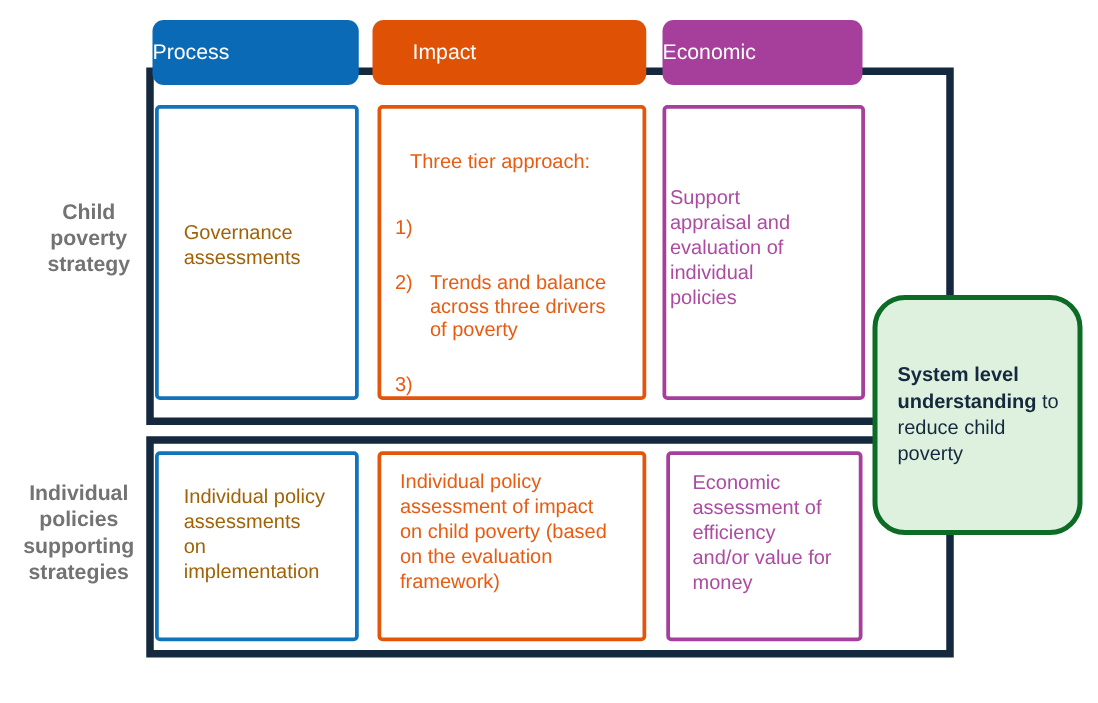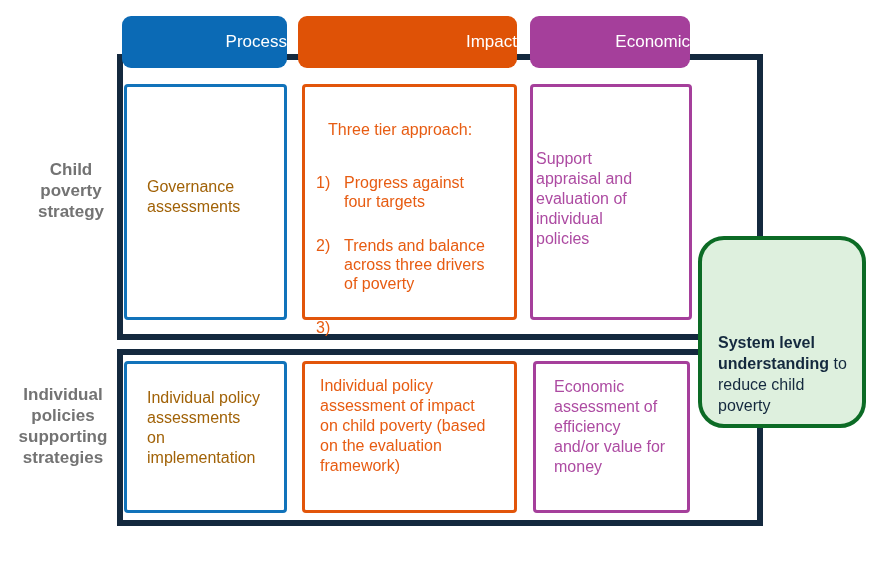--- a/index.html
+++ b/index.html
@@ -9,21 +9,21 @@
   }
   .frame {
     position:absolute; box-sizing:border-box;
     border:6px solid #14293e; background:transparent; z-index:1;
   }
   #frame1 { left:117px; top:54px;  width:646px; height:286px; }
   #frame2 { left:117px; top:349px; width:646px; height:177px; }
 
   .hdr {
     position:absolute; top:16px; height:52px; border-radius:9px;
-    color:#ffffff; display:flex; align-items:center; justify-content:flex-end;
+    color:#ffffff; display:flex; align-items:center; justify-content:flex-start;
     font-size:17px; z-index:3; box-sizing:border-box;
   }
   #hdr-process  { left:122px; width:165px; background:#0b6ab5; }
   #hdr-impact   { left:298px; width:219px; background:#df5206;padding-left:32px; }
   #hdr-economic { left:530px; width:160px; background:#a53f9b; }
 
   .row-label {
     position:absolute; font-weight:bold; color:#737373; font-size:17px;
     line-height:21px; text-align:center; white-space:pre-line; z-index:2;
   }
@@ -49,21 +49,21 @@
   #cell-e2 { left:533px; width:157px; padding:0 6px 20px 18px; }
 
   .tier-title { margin:0 0 8px 12px; white-space:pre-line; }
   .tier-item  { display:flex; margin-top:5px; line-height:19px; }
   .tier-item .num { flex:0 0 28px; }
   .tier-item .txt { flex:1; white-space:pre-line; }
 
   .outcome {
     position:absolute; left:698px; top:236px; width:168px; height:192px;
     background:#def0de; border:4px solid #0c6b25; border-radius:26px;
-    z-index:4; box-sizing:border-box; display:flex; align-items:flex-end;
+    z-index:4; box-sizing:border-box; display:flex; align-items:center;
     padding:8px 12px 8px 16px; color:#14293e; font-size:16px; line-height:21px;
   }
   .outcome .bold { font-weight:bold; }
 </style>
 </head>
 <body>
 
 <div class="canvas">
 
   <div class="frame" id="frame1"></div>
@@ -89,22 +89,20 @@
 
   <div class="cell blue r1 vcenter" id="cell-p1">
     <div>Governance
 assessments</div>
   </div>
 
   <div class="cell orange r1" id="cell-i1">
     <div class="tier-title">Three tier approach:</div>
     <div class="tier-item">
       <span class="num">1)</span>
-      <span class="txt">Progress against
-four targets</span>
     </div>
     <div class="tier-item">
       <span class="num">2)</span>
       <span class="txt">Trends and balance
 across three drivers
 of poverty</span>
     </div>
     <div class="tier-item">
       <span class="num">3)</span>
     </div>

